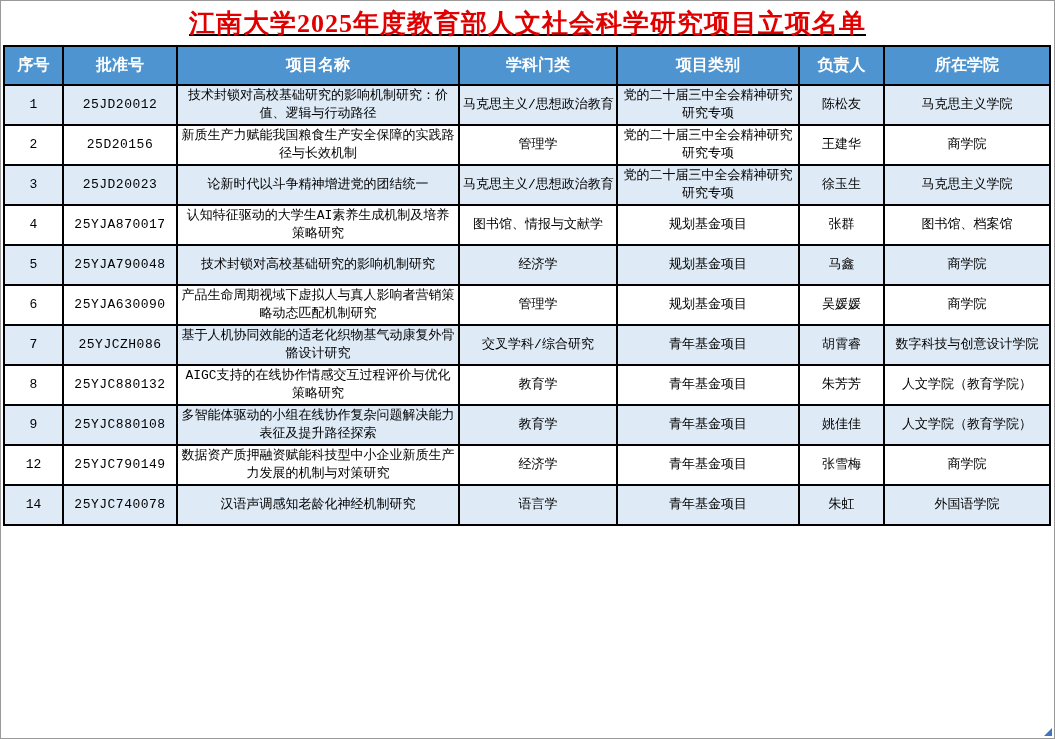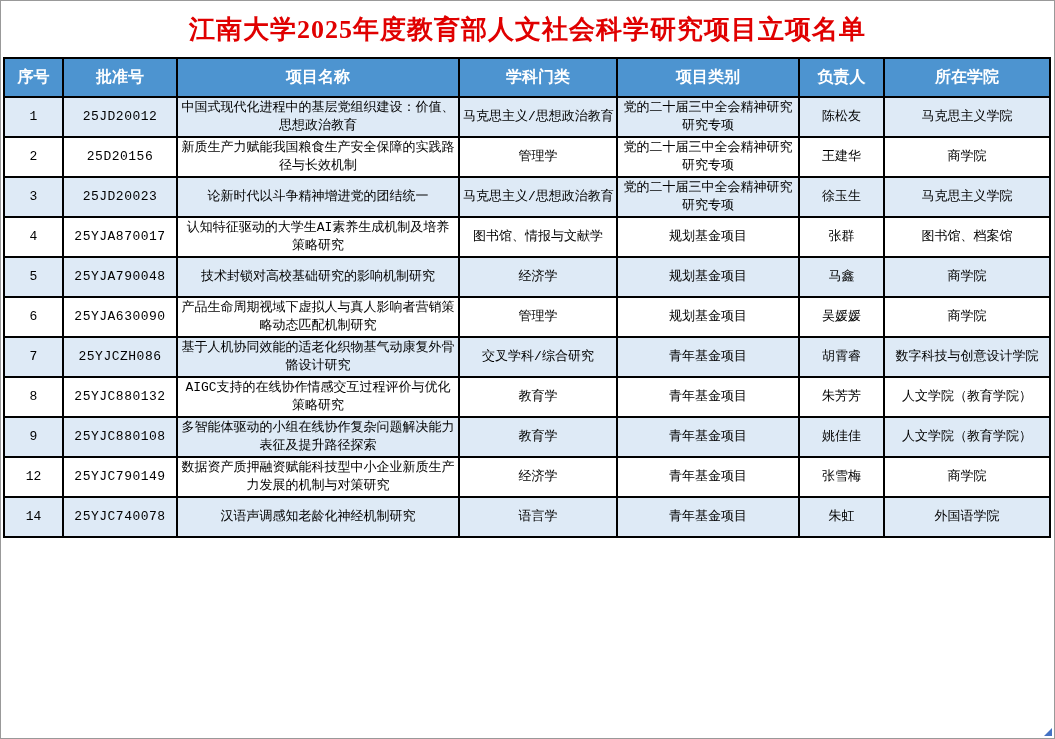--- a/index.html
+++ b/index.html
@@ -7,24 +7,25 @@
     width: 1055px;
     height: 739px;
     background: #ffffff;
     position: relative;
     overflow: hidden;
     box-sizing: border-box;
     border: 1px solid #999999;
     font-family: "Liberation Serif", "DejaVu Serif", serif;
   }
   .title-bar {
-    height: 56px;
+    height: 44px;
     display: flex;
     align-items: center;
     justify-content: center;
+    text-decoration: underline;
   }
   .title-text {
     color: var(--title-color, #e00000);
     font-size: 26px;
     font-weight: bold;
     letter-spacing: 1px;
     white-space: nowrap;
   }
   table.projects {
     border-collapse: collapse;
@@ -100,21 +101,21 @@
         <th>学科门类</th>
         <th>项目类别</th>
         <th>负责人</th>
         <th>所在学院</th>
       </tr>
   </thead>
   <tbody id="table-body">
       <tr>
         <td class="c-no">1</td>
         <td class="c-approval">25JD20012</td>
-        <td class="c-name">中国式现代化进程中的基层党组织建设：价值、思想政治教育</td>
+        <td class="c-name">技术封锁对高校基础研究的影响机制研究：价值、逻辑与行动路径</td>
         <td class="c-discipline">马克思主义/思想政治教育</td>
         <td class="c-type">党的二十届三中全会精神研究
 研究专项</td>
         <td class="c-leader">陈松友</td>
         <td class="c-college">马克思主义学院</td>
       </tr>
       <tr>
         <td class="c-no">2</td>
         <td class="c-approval">25D20156</td>
         <td class="c-name">新质生产力赋能我国粮食生产安全保障的实践路径与长效机制</td>

